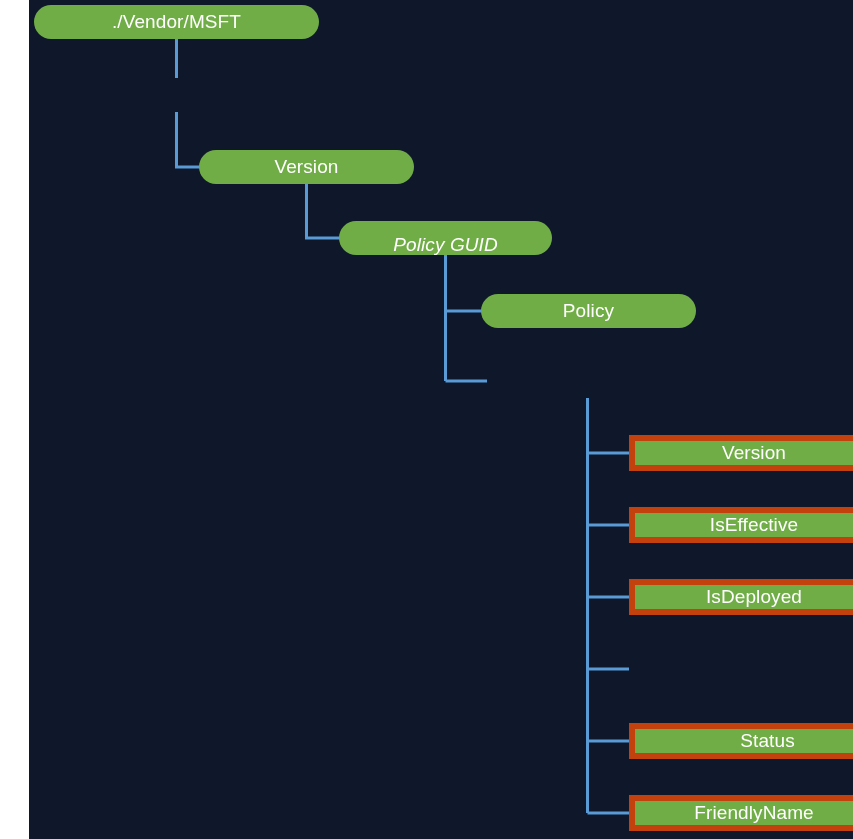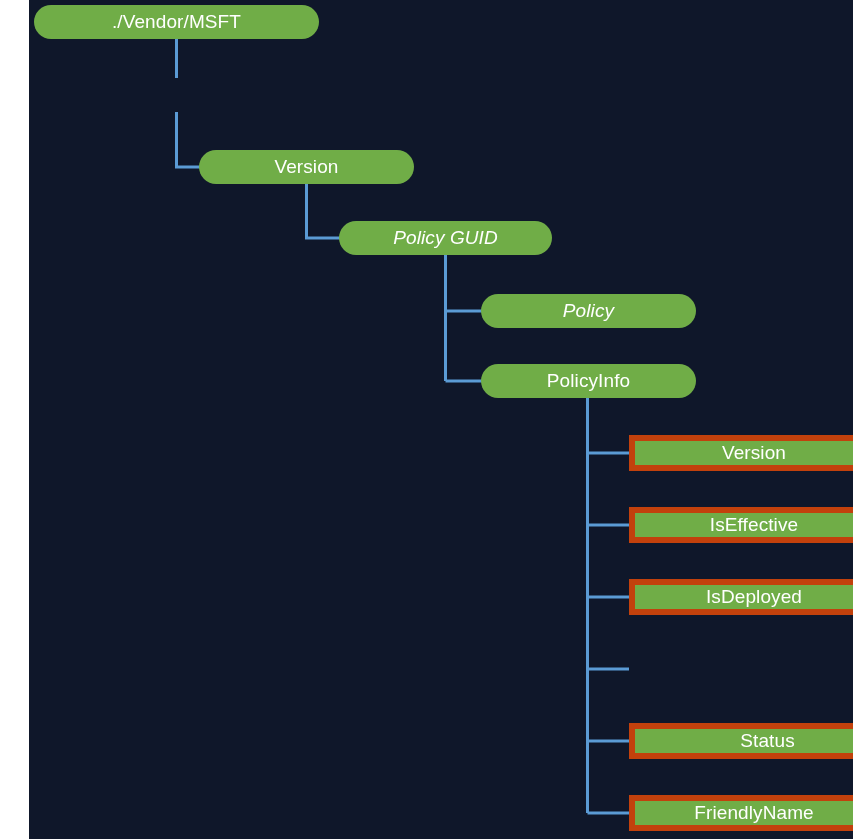--- a/index.html
+++ b/index.html
@@ -42,20 +42,21 @@
     user-select: none;
   }
   .node.pill {
     border-radius: 999px;
   }
   .node.rect {
     border: 6px solid #c2410c;
   }
   .node.italic {
     font-style: italic;
+    align-items: flex-end;
   }
   .node-label {
     display: block;
     transform: translateY(-1px);
   }
 </style>
 </head>
 <body>
 
 <div id="diagram-canvas">
@@ -89,27 +90,24 @@
 
 
   <div class="node pill" style="left:170px; top:150px; width:215px; height:34px;">
     <span class="node-label">Version</span>
   </div>
 
   <div class="node pill italic" style="left:310px; top:221px; width:213px; height:34px;">
     <span class="node-label">Policy GUID</span>
   </div>
 
-  <div class="node pill" style="left:452px; top:294px; width:215px; height:34px;font-style:italic;">
+  <div class="node pill" style="left:452px; top:294px; width:215px; height:34px;">
     <span class="node-label">Policy</span>
   </div>
 
-  <div class="node pill" style="left:452px; top:364px; width:215px; height:34px;">
-    <span class="node-label">PolicyInfo</span>
-  </div>
 
   <div class="node rect" style="left:600px; top:435px; width:250px; height:36px;">
     <span class="node-label">Version</span>
   </div>
 
   <div class="node rect" style="left:600px; top:507px; width:250px; height:36px;">
     <span class="node-label">IsEffective</span>
   </div>
 
   <div class="node rect" style="left:600px; top:579px; width:250px; height:36px;">

